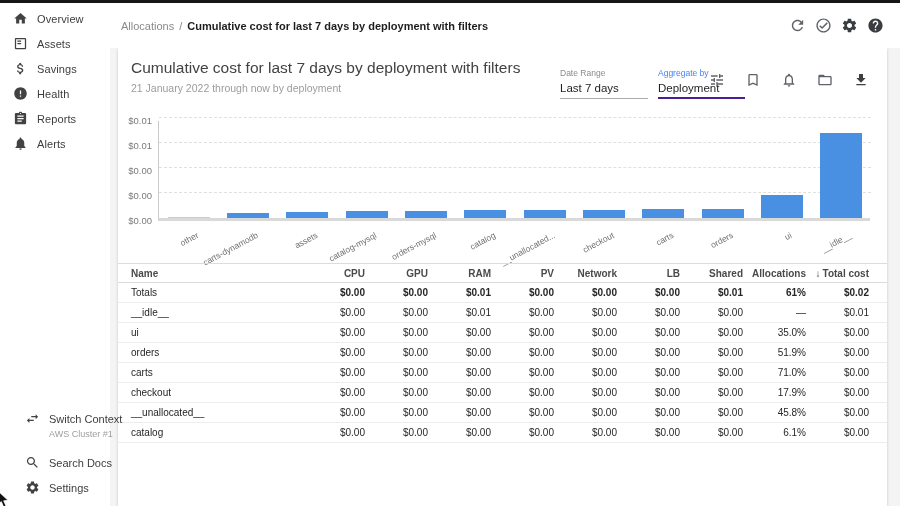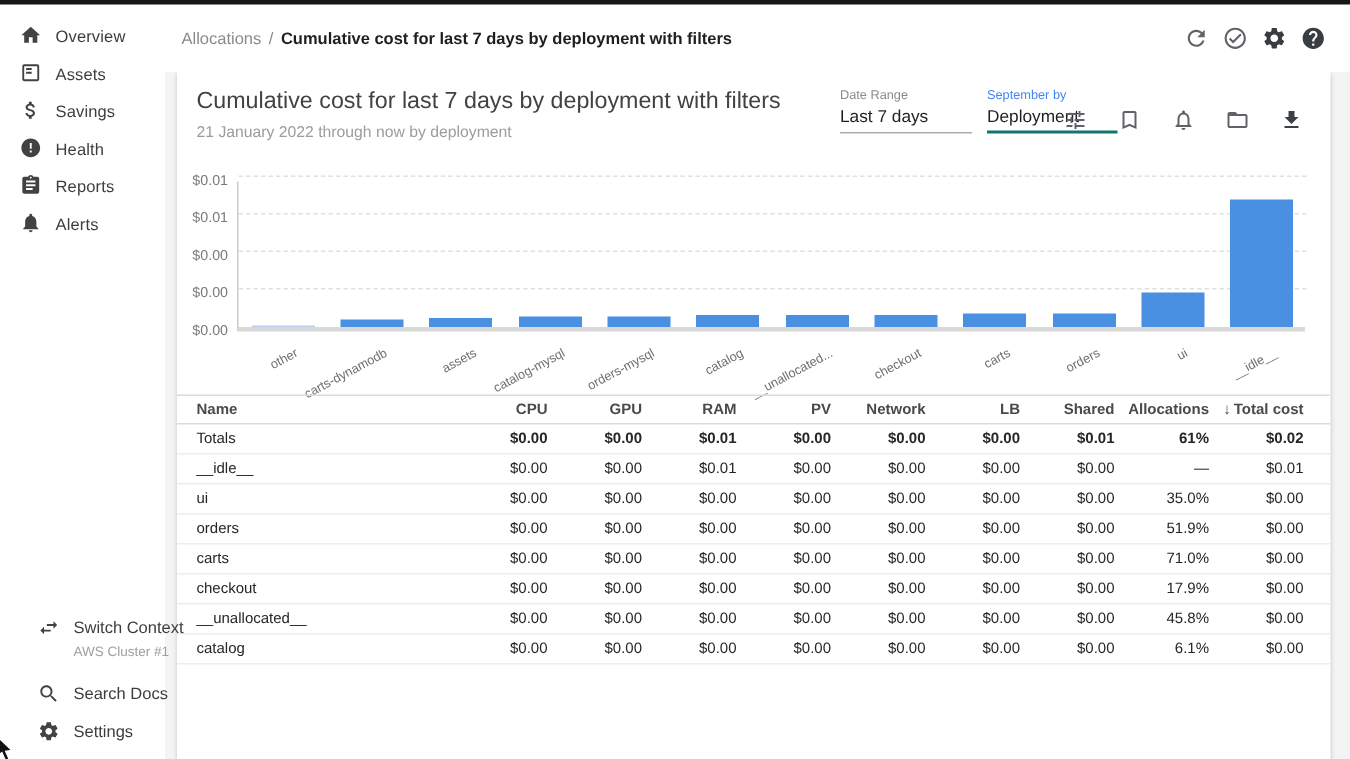--- a/index.html
+++ b/index.html
@@ -5,21 +5,21 @@
   html,body{margin:0;padding:0}
   body{position:relative;width:900px;height:506px;overflow:hidden;background:#f4f4f4;
        font-family:"Liberation Sans",sans-serif;}
   *{box-sizing:border-box}
 
   .top-strip{position:absolute;left:0;top:0;width:900px;height:3px;background:#161616;z-index:60}
 
   
   .sidebar{position:absolute;left:0;top:3px;width:110px;height:503px;background:#fff;z-index:30}
   .nav{padding-top:3px}
-  .nav-item{display:flex;align-items:flex-end;height:25px;padding-left:13px;gap:9px;cursor:pointer}
+  .nav-item{display:flex;align-items:center;height:25px;padding-left:13px;gap:9px;cursor:pointer}
   .nav-item .ni{width:15px;height:15px;color:#424242;display:flex;align-items:center;justify-content:center;flex:none}
   .nav-item .ni svg{width:15px;height:15px}
   .nav-item .nl{font-size:11px;color:#3d3d3d;font-weight:500;letter-spacing:.1px;white-space:nowrap}
   .nav-item.active{background:#e9e9e9}
   .nav-item.active .ni,.nav-item.active .nl{color:#4285f4}
   .side-footer{position:absolute;bottom:6px;left:12px;width:110px}
   .sf-item{display:flex;align-items:center;height:25px;padding-left:13px;gap:9px;cursor:pointer}
   .sf-item .ni{width:15px;height:15px;color:#424242;flex:none}
   .sf-item .ni svg{width:15px;height:15px}
   .sf-label{font-size:11px;color:#3d3d3d;font-weight:500;white-space:nowrap}
@@ -35,27 +35,27 @@
   .tb-icons{margin-left:auto;margin-right:16px;display:flex;gap:9px;align-items:center}
   .tbi{width:17px;height:17px;color:#5f6368;cursor:pointer}
   .tbi svg{width:17px;height:17px}
   .tbi.dark{color:#3a3d40}
 
   
   .card{position:absolute;left:118px;top:48px;width:769px;height:458px;background:#fff;
         box-shadow:0 1px 3px rgba(0,0,0,.18);z-index:10;overflow:hidden}
   .report-title{position:absolute;left:13px;top:11px;font-size:15.5px;color:#424242;font-weight:500}
   .report-sub{position:absolute;left:13px;top:34px;font-size:10.5px;color:#9c9c9c}
-  .ctl{position:absolute;top:10px}
+  .ctl{position:absolute;top:20px}
   .ctl-date{left:442px;width:88px}
   .ctl-agg{left:540px;width:87px}
   .ctl-label{font-size:8.5px;color:#8a8a8a;margin-bottom:4px}
   .ctl-agg .ctl-label{color:#4285f4}
   .ctl-value{font-size:11.5px;color:#1f1f1f;padding-bottom:4px;border-bottom:1px solid #ababab;cursor:pointer}
-  .ctl-agg .ctl-value{border-bottom:2px solid #0f766e;padding-bottom:3px}
+  .ctl-agg .ctl-value{border-bottom:2px solid #4c1d95;padding-bottom:3px}
   .ctl-icons{position:absolute;top:24px;right:18px;display:flex;gap:20px;align-items:center;color:#5f6368}
   .ci{width:16px;height:16px;cursor:pointer}
   .ci svg{width:16px;height:16px}
   .ci.dark{color:#3c4043}
 
   
   .chart{position:absolute;left:0;top:73px;width:769px;height:140px}
   .plot{position:absolute;left:40px;top:0;width:712px;height:100px;
         border-left:1px solid #cbcbcb;border-bottom:3px solid #d9d9d9}
   .gridline{position:absolute;left:0;width:712px;height:0;border-top:1px dashed #e0e0e0}
@@ -182,21 +182,21 @@
 
 <main class="card">
   <h1 class="report-title" style="margin:0">Cumulative cost for last 7 days by deployment with filters</h1>
   <div class="report-sub">21 January 2022 through now by deployment</div>
 
   <div class="ctl ctl-date">
     <div class="ctl-label">Date Range</div>
     <div class="ctl-value">Last 7 days</div>
   </div>
   <div class="ctl ctl-agg">
-    <div class="ctl-label">September by</div>
+    <div class="ctl-label">Aggregate by</div>
     <div class="ctl-value">Deployment</div>
   </div>
   <div class="ctl-icons" id="ctl-icons">
       <span class="ci"><svg viewBox="0 0 24 24" fill="currentColor" aria-hidden="true">
           <path d="M3 17v2h6v-2H3zM3 5v2h10V5H3zm10 16v-2h8v-2h-8v-2h-2v6h2zM7 9v2H3v2h4v2h2V9H7zm14 4v-2H11v2h10zm-6-4h2V7h4V5h-4V3h-2v6z"></path>
         </svg></span>
       <span class="ci"><svg viewBox="0 0 24 24" fill="currentColor" aria-hidden="true">
           <path d="M17 3H7c-1.1 0-2 .9-2 2v16l7-3 7 3V5c0-1.1-.9-2-2-2zm0 15l-5-2.18L7 18V5h10v13z"></path>
         </svg></span>
       <span class="ci"><svg viewBox="0 0 24 24" fill="currentColor" aria-hidden="true">

